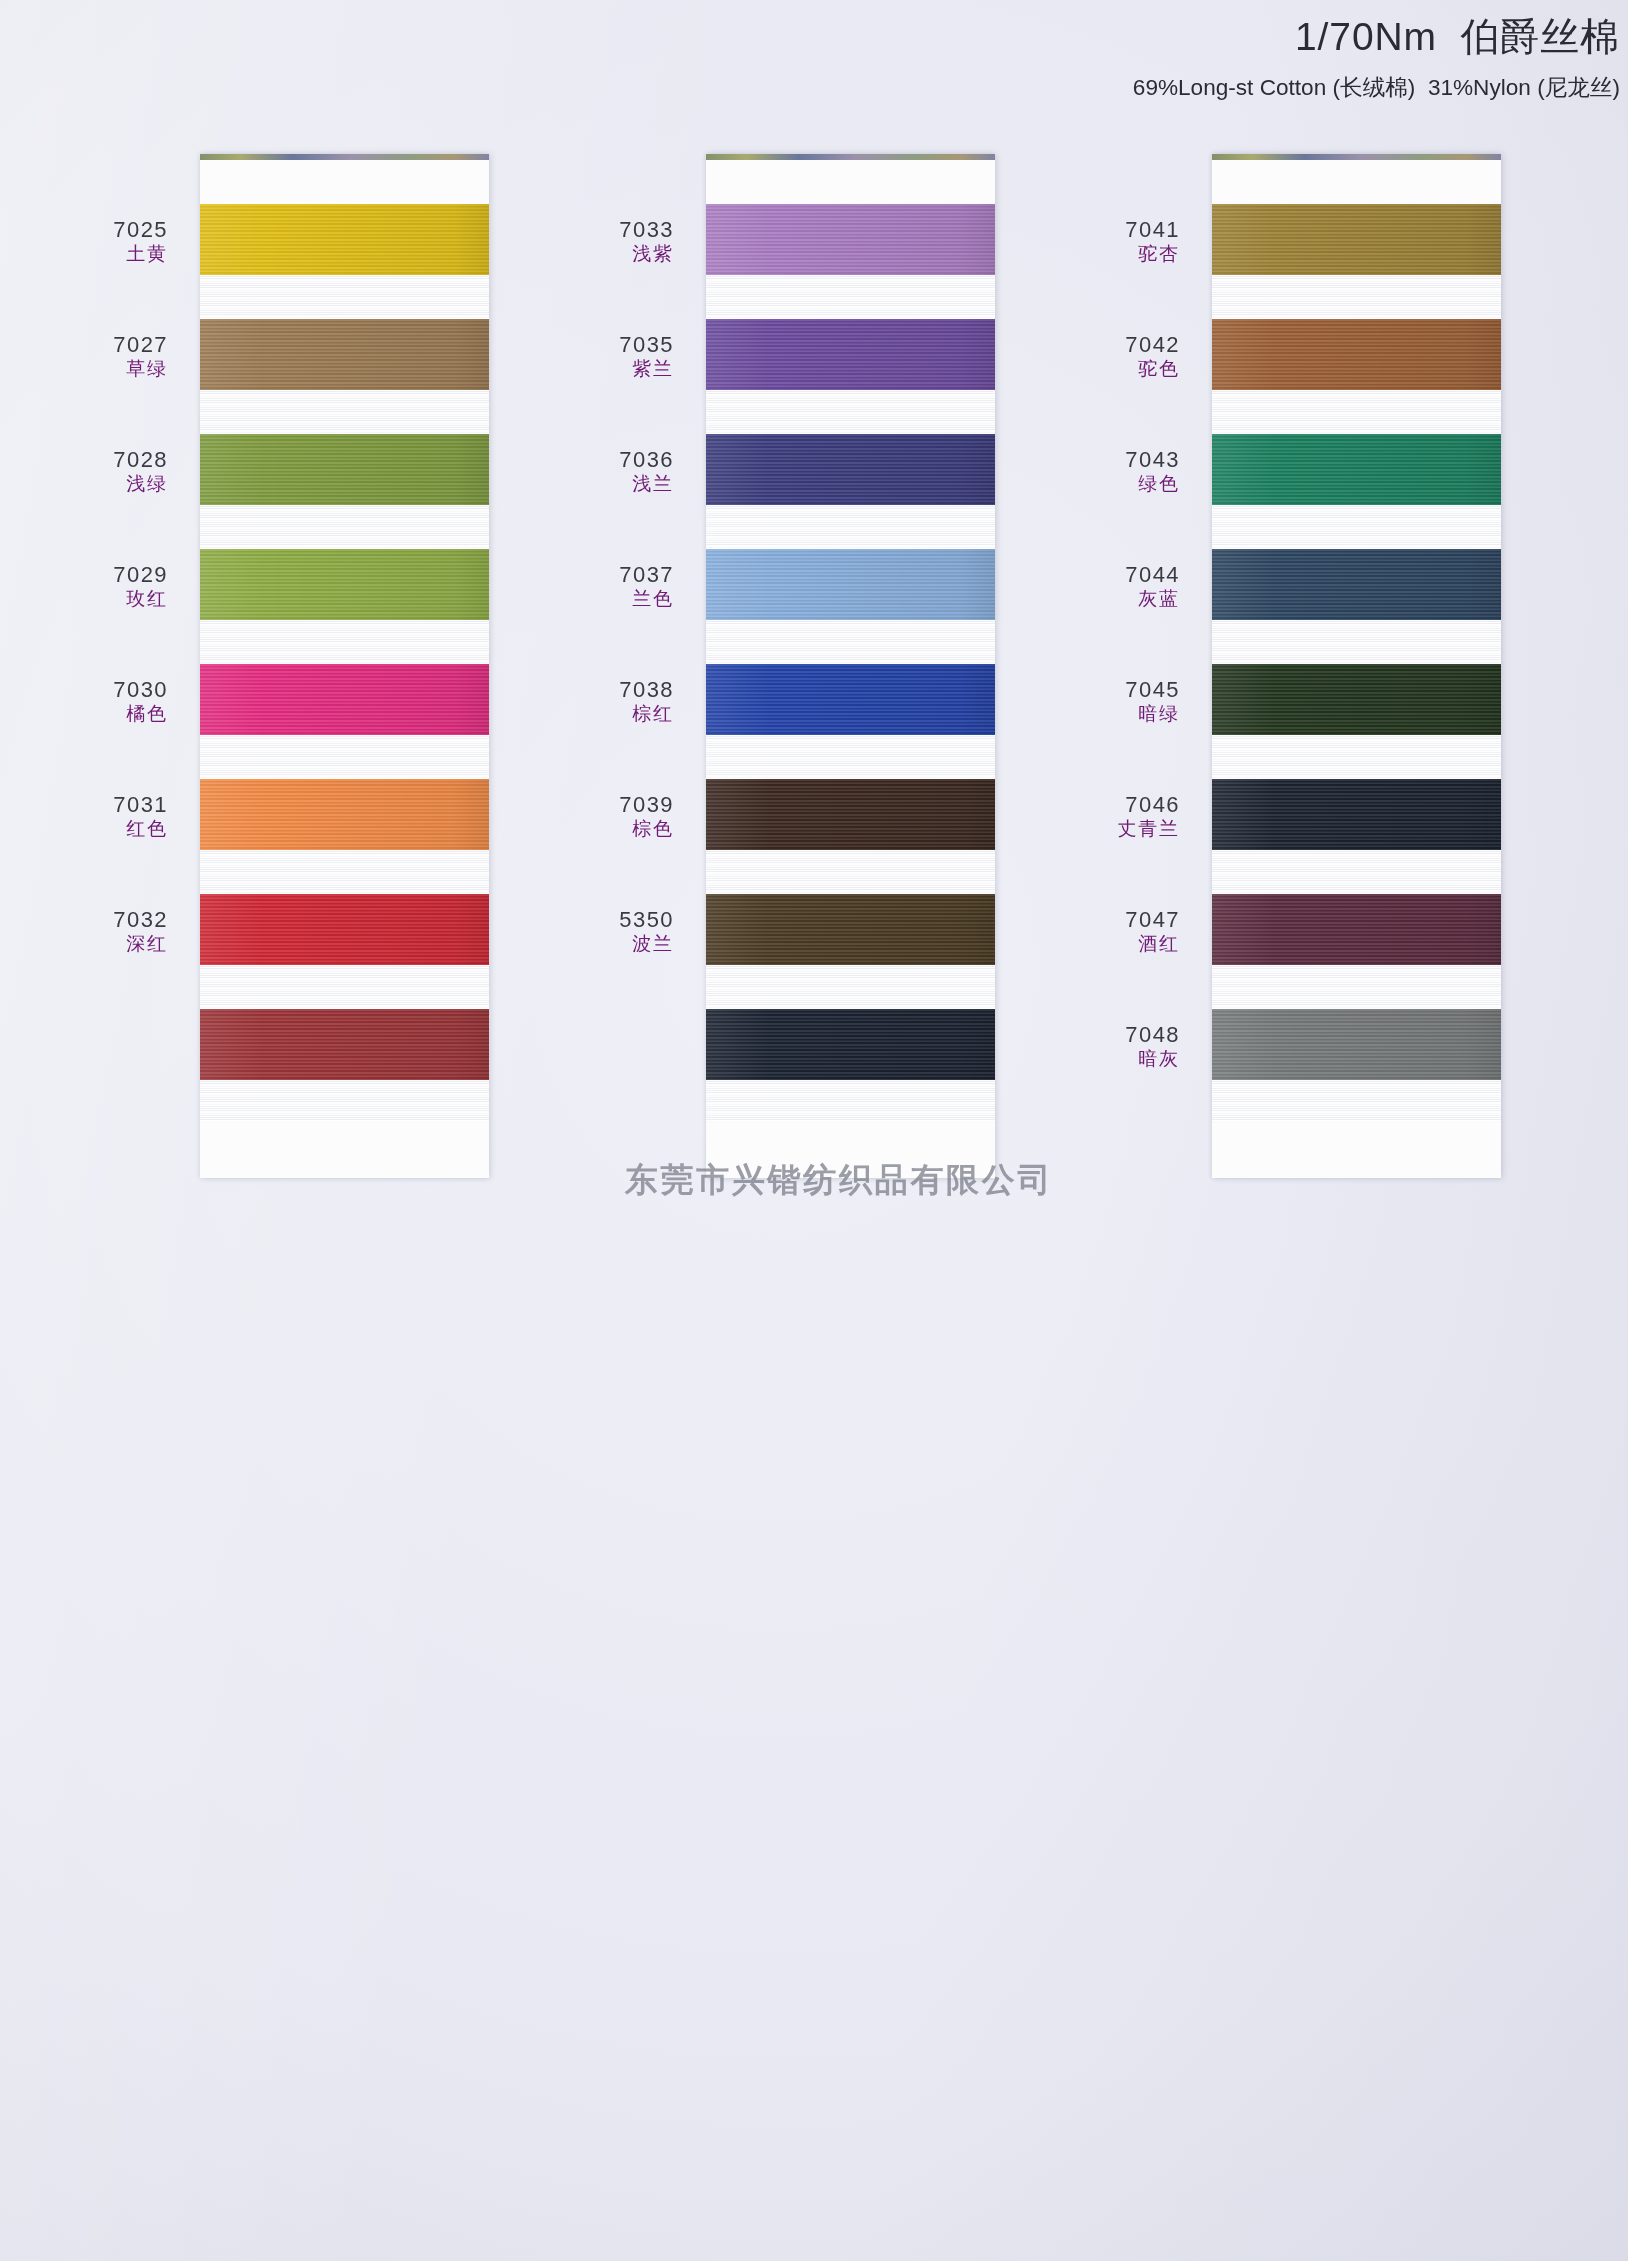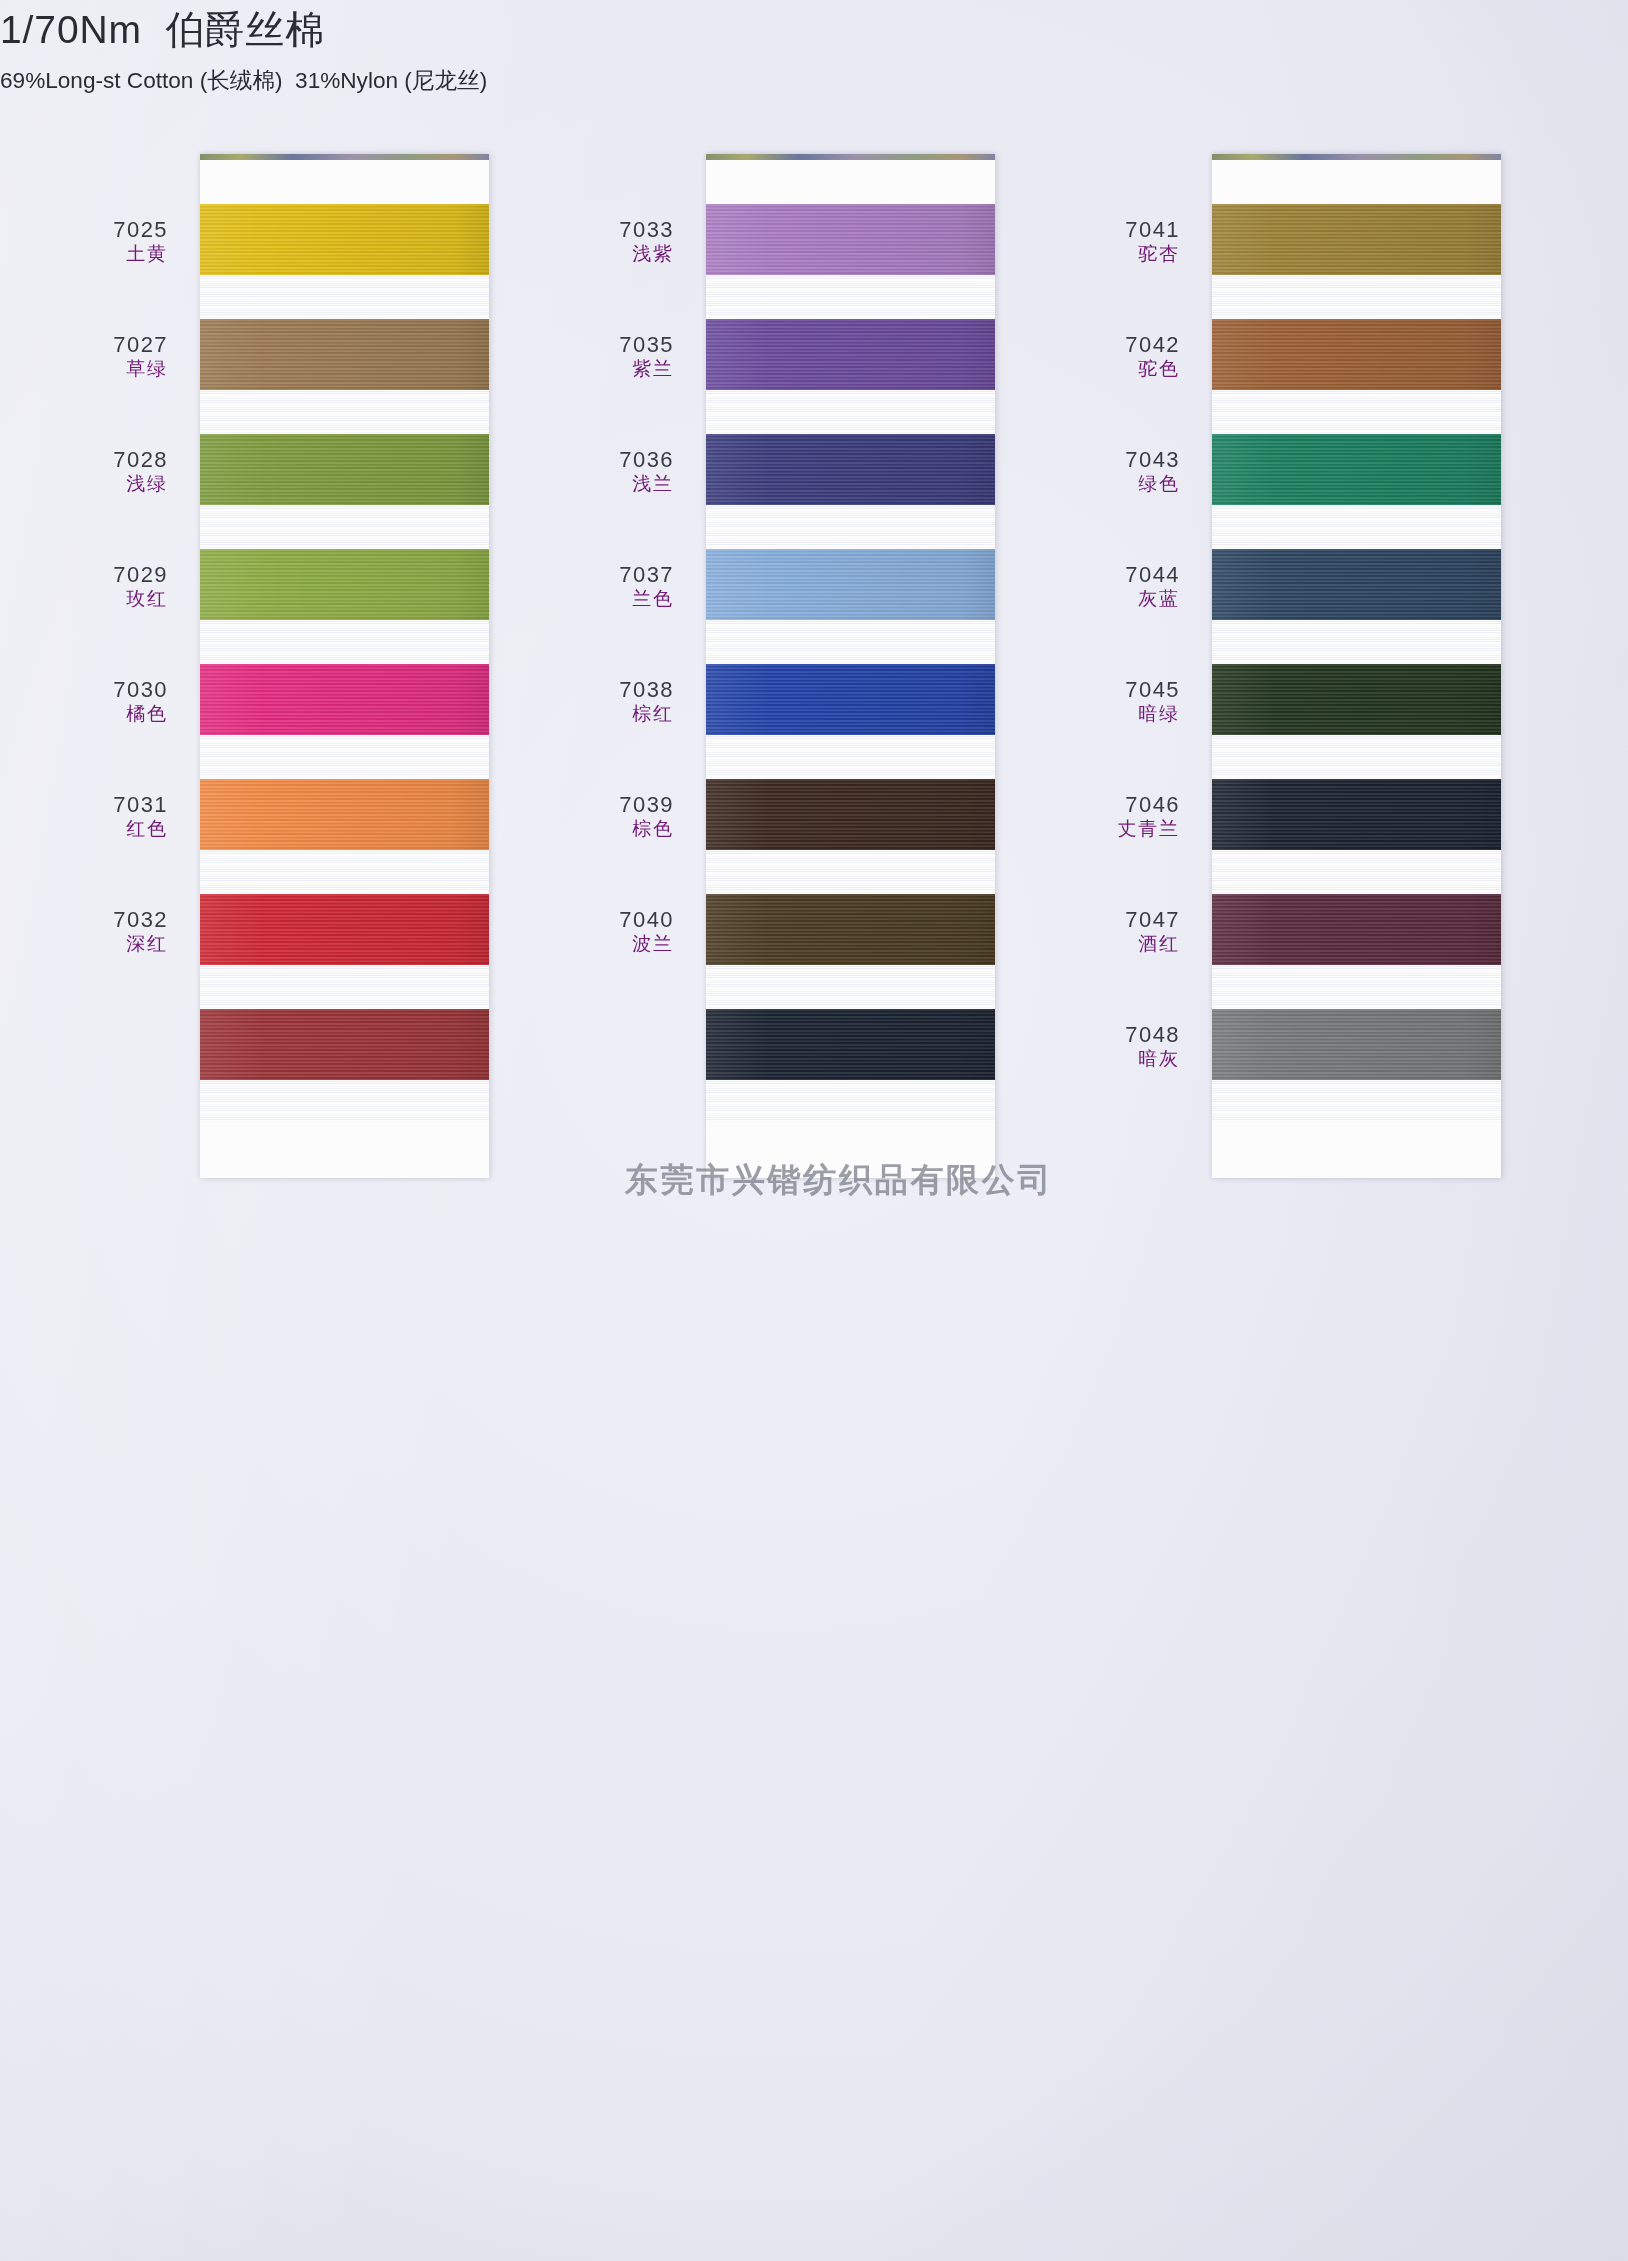--- a/index.html
+++ b/index.html
@@ -25,24 +25,24 @@
   .paper-sheen {
     position: absolute;
     inset: 0;
     background: linear-gradient(100deg, rgba(255,255,255,0.35) 0%, rgba(255,255,255,0.0) 38%, rgba(255,255,255,0.0) 62%, rgba(210,212,226,0.35) 100%);
     z-index: 1;
     pointer-events: none;
   }
 
   .header {
     position: absolute;
-    top: 0; left: 0; right: 16px;
+    top: 0; left: 0; right: 8px;
     z-index: 5;
-    text-align: left;
-    padding-top: 8px;
+    text-align: right;
+    padding-top: 15px;
   }
   .title {
     font-size: 39px;
     font-weight: 400;
     letter-spacing: 0.9px;
     color: #2b2b33;
     line-height: 1.12;
     white-space: pre;
   }
   .subtitle {
@@ -338,21 +338,21 @@
           </div>
         </div>
         <div class="label-block">
           <div class="label-inner">
             <div class="code">7039</div>
             <div class="cname">棕色</div>
           </div>
         </div>
         <div class="label-block">
           <div class="label-inner">
-            <div class="code">7040</div>
+            <div class="code">5350</div>
             <div class="cname">波兰</div>
           </div>
         </div>
       </div>
     </div>
     <div class="column">
       <div class="card-strip">
         <div class="card-top-edge"></div>
         <div class="card-pad-top"></div>
         <div class="swatch-row">

